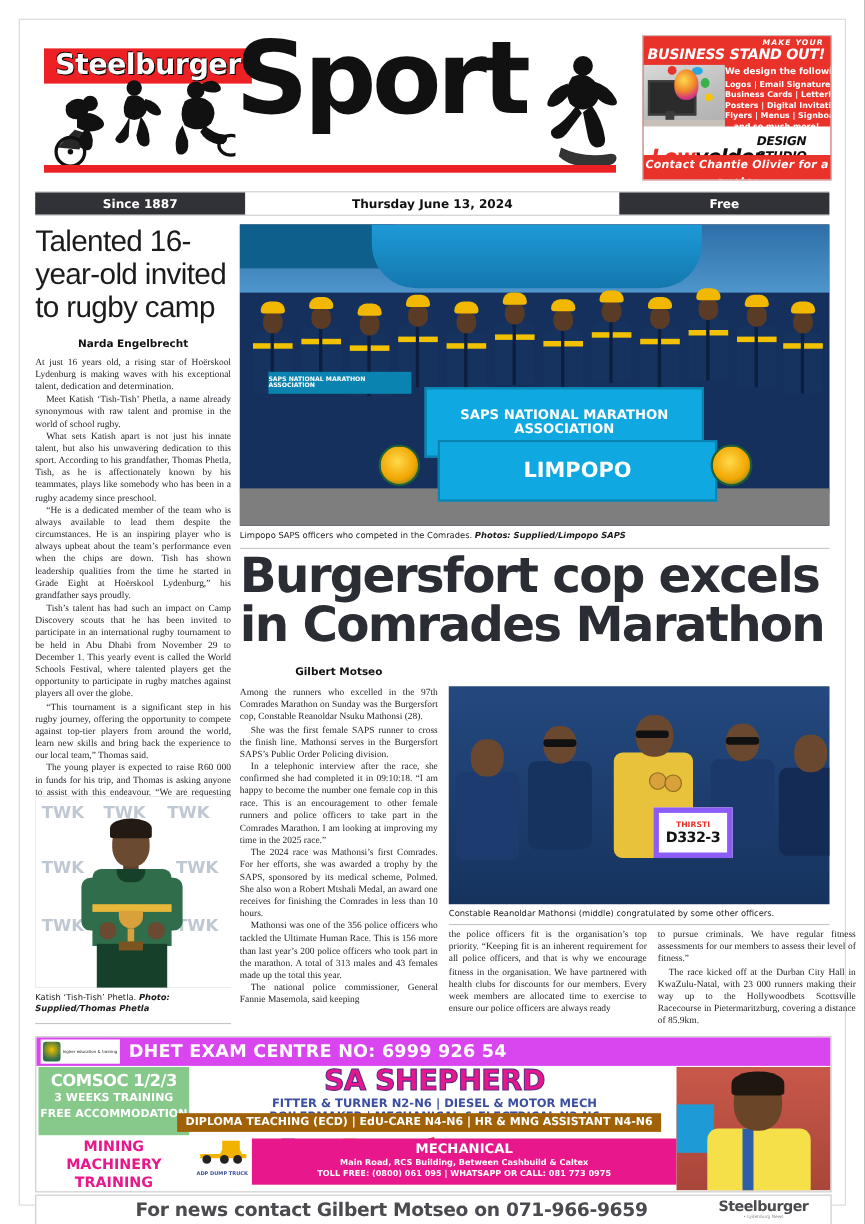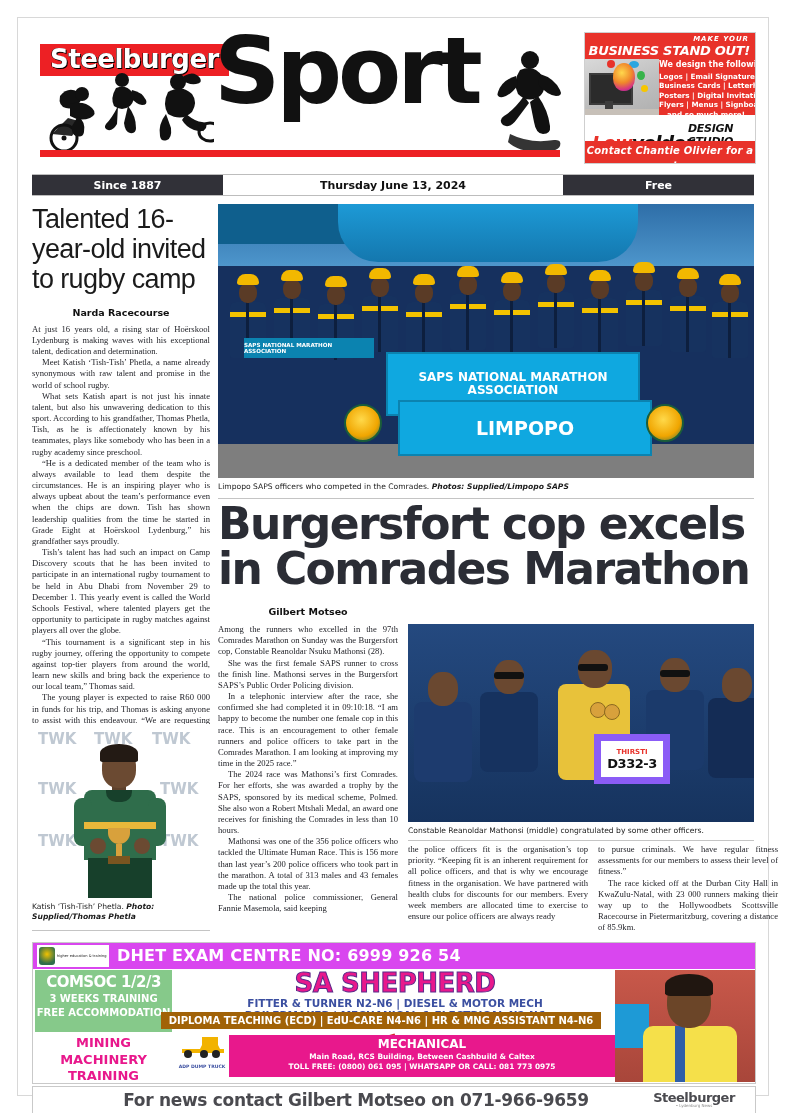--- a/index.html
+++ b/index.html
@@ -300,21 +300,21 @@
     position:absolute; left:390px; top:606px; width:346px; height:198px;
     overflow:hidden; background:#203a66;
   }
   .mp-bg{position:absolute;inset:0;background:linear-gradient(180deg,#24497f 0%,#16335e 100%);}
   .mp-person{position:absolute;}
   .mp-head{position:absolute;width:30px;height:34px;border-radius:45%;background:#6a4830;}
   .mp-body{position:absolute;width:58px;height:80px;border-radius:8px;}
   .mp-glasses{position:absolute;width:30px;height:7px;background:#111;border-radius:3px;}
   .mp-bib{
     position:absolute; left:186px; top:110px; width:62px; height:36px;
-    background:#ffffff; border:7px solid #8b5cf6;
+    background:#ffffff; border:5px solid #8b5cf6;
     display:flex; flex-direction:column; align-items:center; justify-content:center;
   }
   .mp-bib .brand{font-family:"DejaVu Sans", sans-serif;font-weight:bold;font-size:7px;color:#e8322a;}
   .mp-bib .num{font-family:"DejaVu Sans", sans-serif;font-weight:bold;font-size:13px;color:#111;letter-spacing:-0.5px;}
   .mp-medal{position:absolute;width:14px;height:14px;border-radius:50%;background:#d8a13c;border:1px solid #8c6a20;}
   .cap-main {
     position:absolute; left:390px; top:808px; width:346px;
   }
   .rule-main {
     position:absolute; left:390px; top:822px; width:346px; height:1px; background:#c4c4c4;
@@ -508,21 +508,21 @@
   </div>
 
   <div class="datebar">
     <div class="db-since">Since 1887</div>
     <div class="db-date">Thursday June 13, 2024</div>
     <div class="db-free">Free</div>
   </div>
 
   <div class="col-left">
     <div class="hl-left">Talented 16-year-old invited to rugby camp</div>
-    <div class="byline">Narda Racecourse</div>
+    <div class="byline">Narda Engelbrecht</div>
     <div class="bodytext">
       <p class="noind">At just 16 years old, a rising star of Hoërskool Lydenburg is making waves with his exceptional talent, dedication and determination.</p>
       <p>Meet Katish ‘Tish-Tish’ Phetla, a name already synonymous with raw talent and promise in the world of school rugby.</p>
       <p>What sets Katish apart is not just his innate talent, but also his unwavering dedication to this sport. According to his grandfather, Thomas Phetla, Tish, as he is affectionately known by his teammates, plays like somebody who has been in a rugby academy since preschool.</p>
       <p>“He is a dedicated member of the team who is always available to lead them despite the circumstances. He is an inspiring player who is always upbeat about the team’s performance even when the chips are down. Tish has shown leadership qualities from the time he started in Grade Eight at Hoërskool Lydenburg,” his grandfather says proudly.</p>
       <p>Tish’s talent has had such an impact on Camp Discovery scouts that he has been invited to participate in an international rugby tournament to be held in Abu Dhabi from November 29 to December 1. This yearly event is called the World Schools Festival, where talented players get the opportunity to participate in rugby matches against players all over the globe.</p>
       <p>“This tournament is a significant step in his rugby journey, offering the opportunity to compete against top-tier players from around the world, learn new skills and bring back the experience to our local team,” Thomas said.</p>
       <p>The young player is expected to raise R60 000 in funds for his trip, and Thomas is asking anyone to assist with this endeavour. “We are requesting residents and businesses to make it happen for this dedicated player, who is destined to put us on the map in the not too distant future,” said Thomas.</p>
       <p>To help Tish achieve this once-in-a-lifetime opportunity, visit his Instagram page @Katishi.Phetla and click on the link in his bio to access his BackaBuddy page.</p>
     </div>

